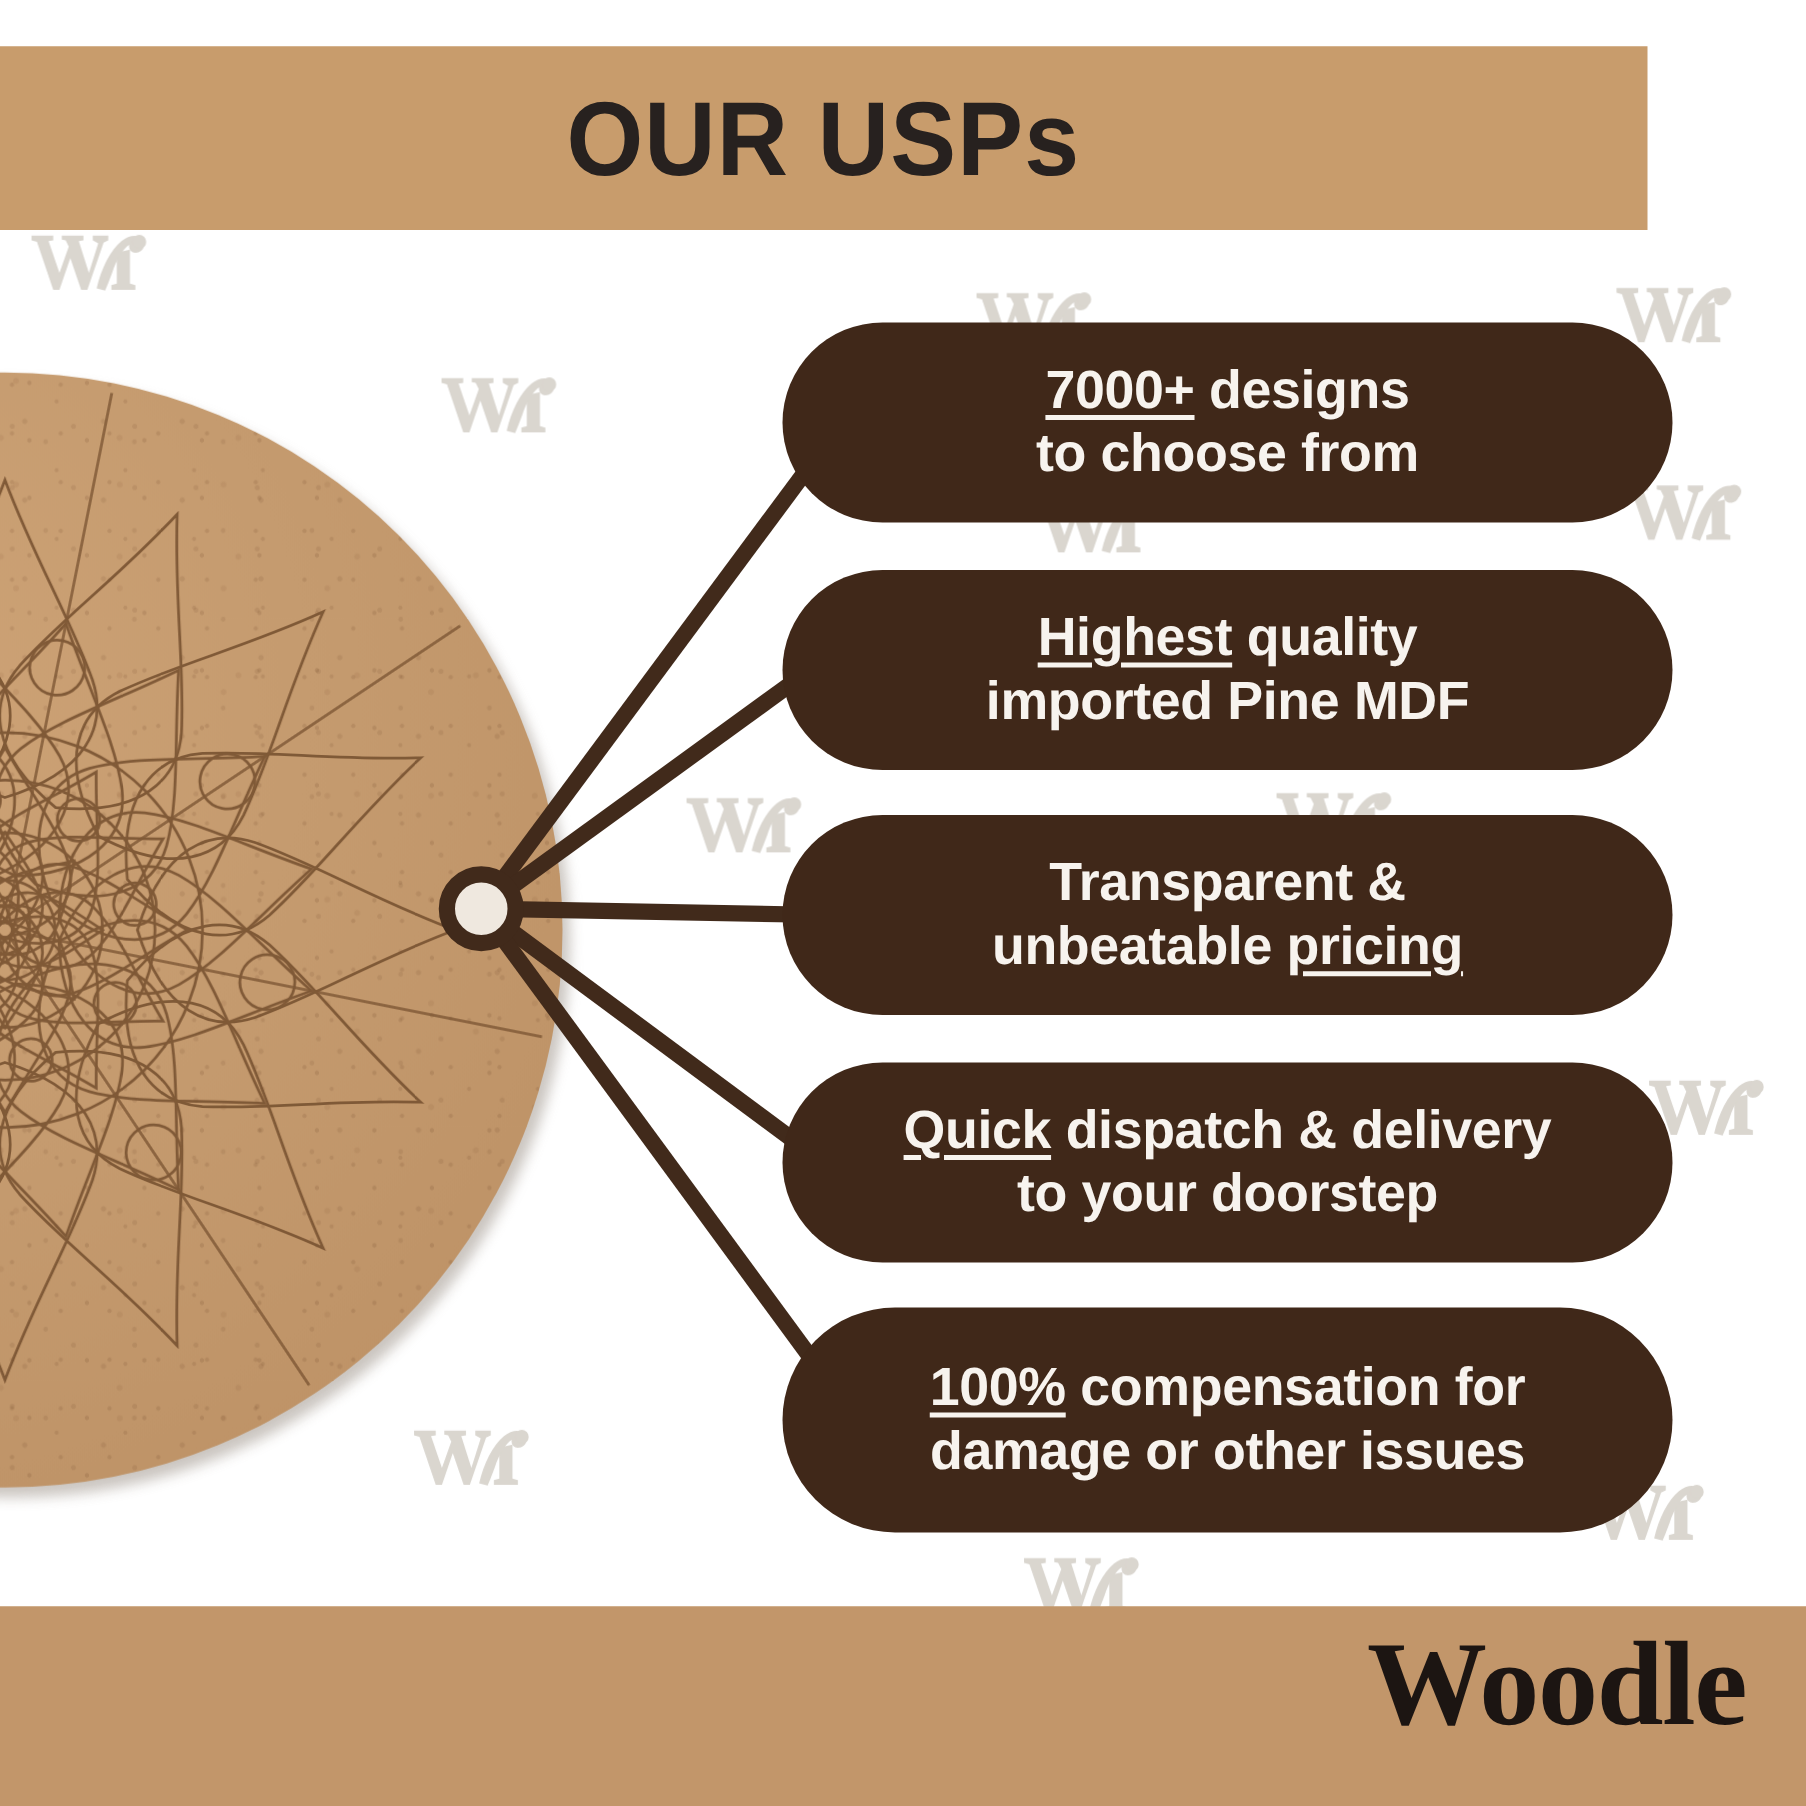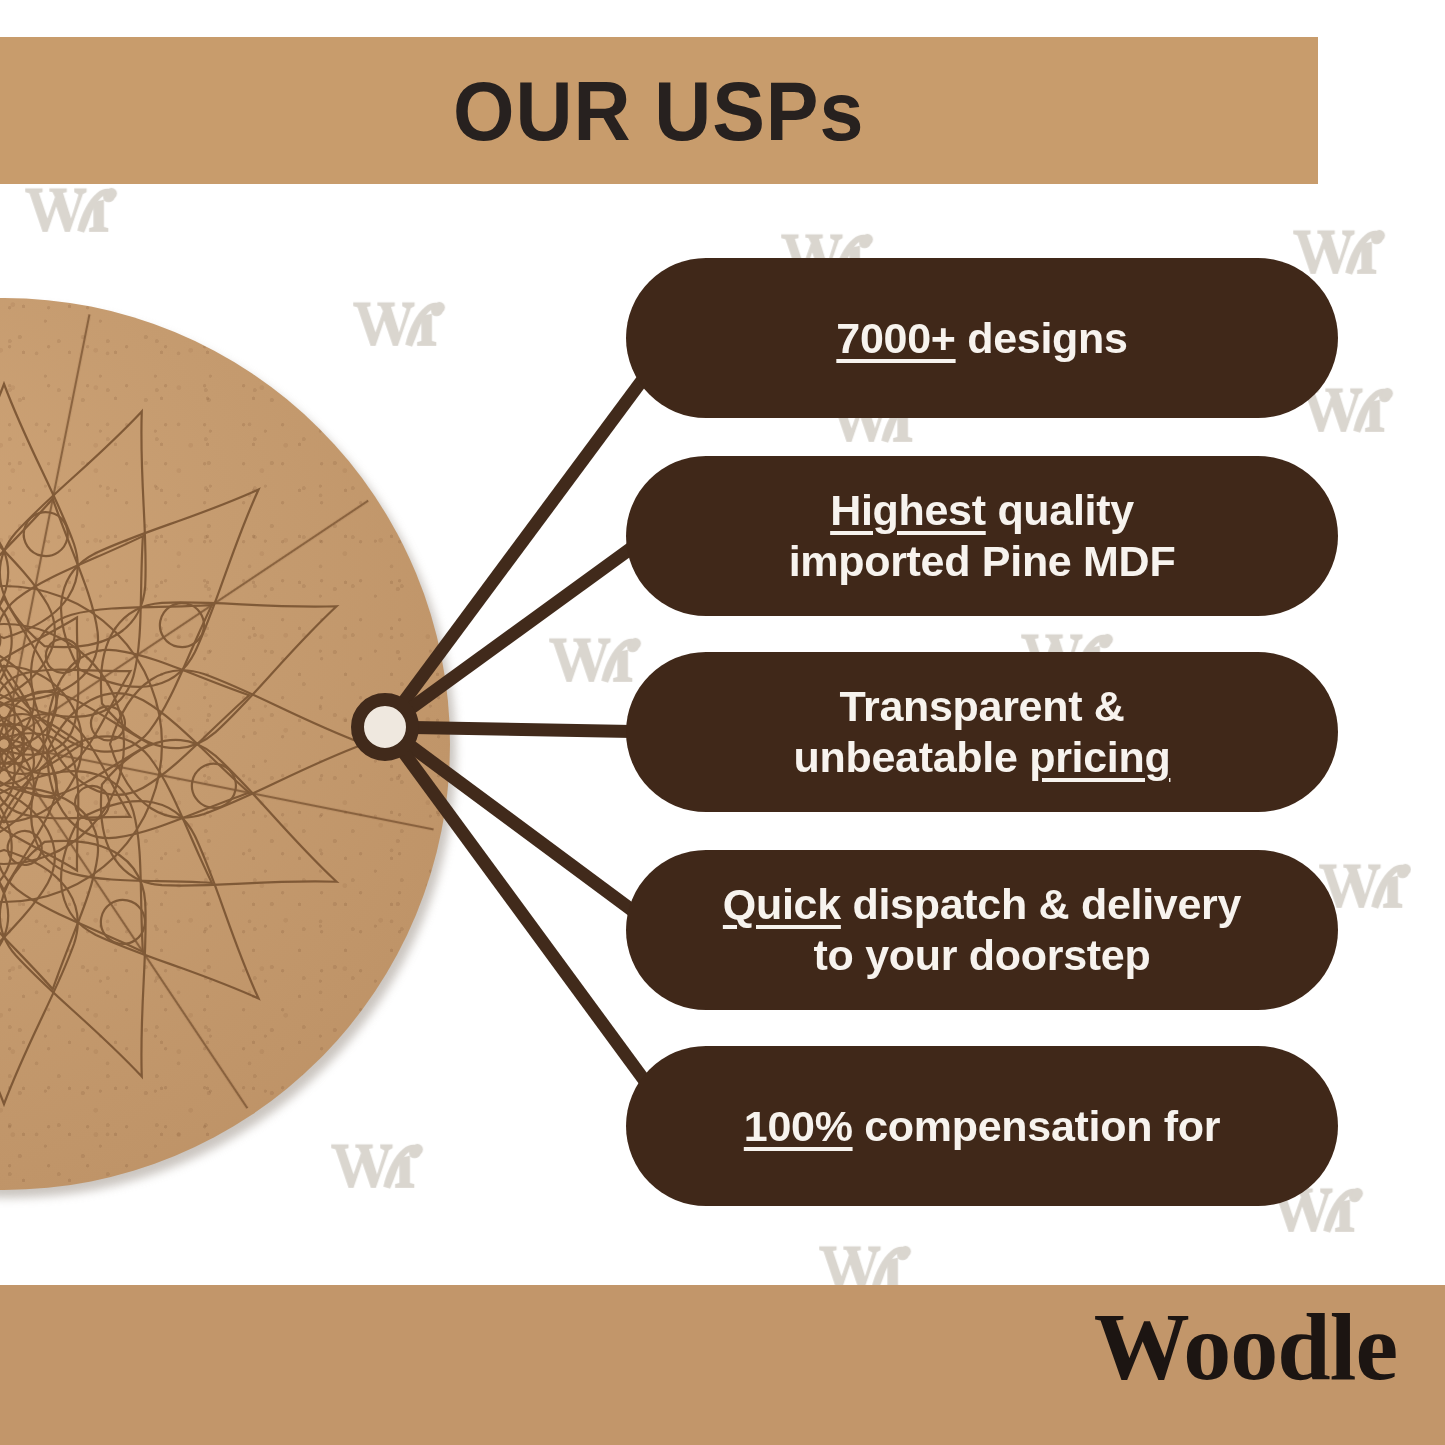--- a/index.html
+++ b/index.html
@@ -352,20 +352,23 @@
       <line x1="385" y1="727" x2="672" y2="1118"></line>
     </g>
   </svg>
 
   <div class="hub"></div>
 
   <div class="pill" style="left:626px; top:258px; width:712px; height:160px;">
     <div class="pill-line">
       <span class="u">7000+</span><span> designs</span>
     </div>
+    <div class="pill-line">
+      <span>to choose from</span>
+    </div>
   </div>
 
   <div class="pill" style="left:626px; top:456px; width:712px; height:160px;">
     <div class="pill-line">
       <span class="u">Highest</span><span> quality</span>
     </div>
     <div class="pill-line">
       <span>imported Pine MDF</span>
     </div>
   </div>
@@ -381,23 +384,26 @@
 
   <div class="pill" style="left:626px; top:850px; width:712px; height:160px;">
     <div class="pill-line">
       <span class="u">Quick</span><span> dispatch &amp; delivery</span>
     </div>
     <div class="pill-line">
       <span>to your doorstep</span>
     </div>
   </div>
 
-  <div class="pill" style="left:626px; top:1046px; width:712px; height:160px;">
+  <div class="pill" style="left:626px; top:1046px; width:712px; height:180px;">
     <div class="pill-line">
       <span class="u">100%</span><span> compensation for</span>
+    </div>
+    <div class="pill-line">
+      <span>damage or other issues</span>
     </div>
   </div>
 
   <div class="top-banner">
     <div class="top-banner-title">OUR USPs</div>
   </div>
 
   <div class="bottom-banner">
     <div class="logo-wrap">
       <span class="logo-word">Woodle</span>

